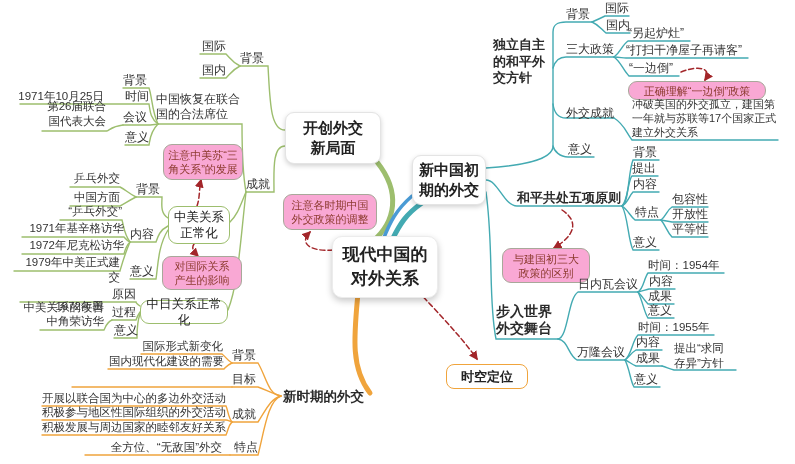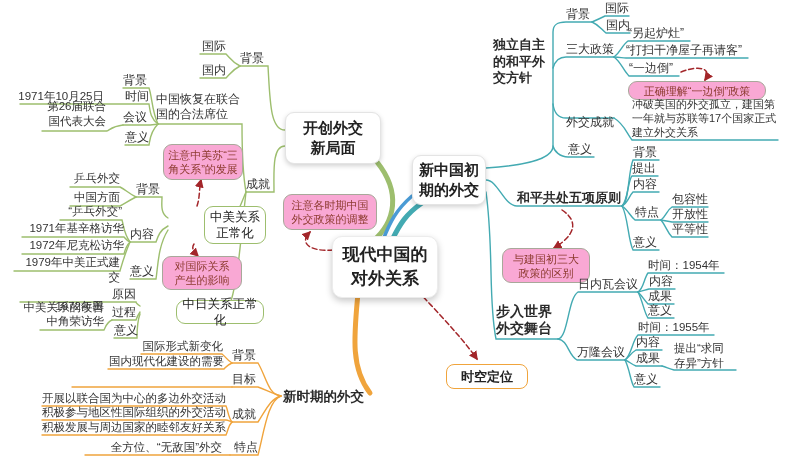--- a/index.html
+++ b/index.html
@@ -12,21 +12,21 @@
   .leaf11{font-size:11px;line-height:14px;}
   .r{text-align:right;}
   .c{text-align:left;}
   .semi{font-weight:600;color:#2b2b2b;}
   .box{background:#fff;border-radius:9px;display:flex;align-items:center;justify-content:center;
        text-align:center;box-sizing:border-box;}
   .central{border:1px solid #ececec;font-size:17px;line-height:24px;font-weight:bold;color:#222;
        box-shadow:0 3px 7px rgba(0,0,0,.22);border-radius:10px;}
   .main{border:1px solid #e4e4e4;font-size:15px;line-height:20px;font-weight:bold;color:#222;
        box-shadow:0 2px 5px rgba(0,0,0,.18);}
-  .greenbox{border:1.3px solid #9dbe6e;font-size:12.5px;line-height:16px;color:#222;margin-left:36px;}
+  .greenbox{border:1.3px solid #9dbe6e;font-size:12.5px;line-height:16px;color:#222;}
   .orangebox{border:1.5px solid #f0a43c;font-size:13px;font-weight:bold;color:#222;border-radius:8px;}
   .plainmain{font-size:13.5px;font-weight:bold;color:#2b2b2b;}
   .note{border:1px solid #a8a89a;border-radius:9px;background:#f9a8d4;color:#8c3a2e;
        font-size:11px;line-height:14px;display:flex;align-items:center;justify-content:center;
        text-align:center;box-sizing:border-box;}
   .note1{font-size:11px;line-height:16px;}
 </style>
 </head>
 <body>
 
@@ -174,21 +174,21 @@
   <div class="t c semi" style="left:493px;top:37px;width:58px;font-size:13px;line-height:16.5px">独立自主
 的和平外
 交方针</div>
   <div class="t lbl" style="left:566px;top:6px;width:26px">背景</div>
   <div class="t lbl" style="left:605px;top:0px;width:28px">国际</div>
   <div class="t lbl" style="left:606px;top:17px;width:28px">国内</div>
   <div class="t lbl" style="left:566px;top:41px;width:50px">三大政策</div>
   <div class="t lbl" style="left:628px;top:25px;width:64px">“另起炉灶”</div>
   <div class="t lbl" style="left:626px;top:42px;width:124px">“打扫干净屋子再请客”</div>
   <div class="t lbl" style="left:629px;top:60px;width:52px">“一边倒”</div>
-  <div class="t lbl" style="left:566px;top:114px;width:50px">外交成就</div>
+  <div class="t lbl" style="left:566px;top:105px;width:50px">外交成就</div>
   <div class="t leaf11" style="left:632px;top:97px;width:148px">冲破美国的外交孤立，建国第
 一年就与苏联等17个国家正式
 建立外交关系</div>
   <div class="t lbl" style="left:568px;top:141px;width:26px">意义</div>
 
   <div class="t semi" style="left:517px;top:189px;width:106px;font-size:13px">和平共处五项原则</div>
   <div class="t lbl" style="left:633px;top:144px;width:26px">背景</div>
   <div class="t lbl" style="left:632px;top:160px;width:26px">提出</div>
   <div class="t lbl" style="left:633px;top:176px;width:26px">内容</div>
   <div class="t lbl" style="left:635px;top:204px;width:26px">特点</div>

